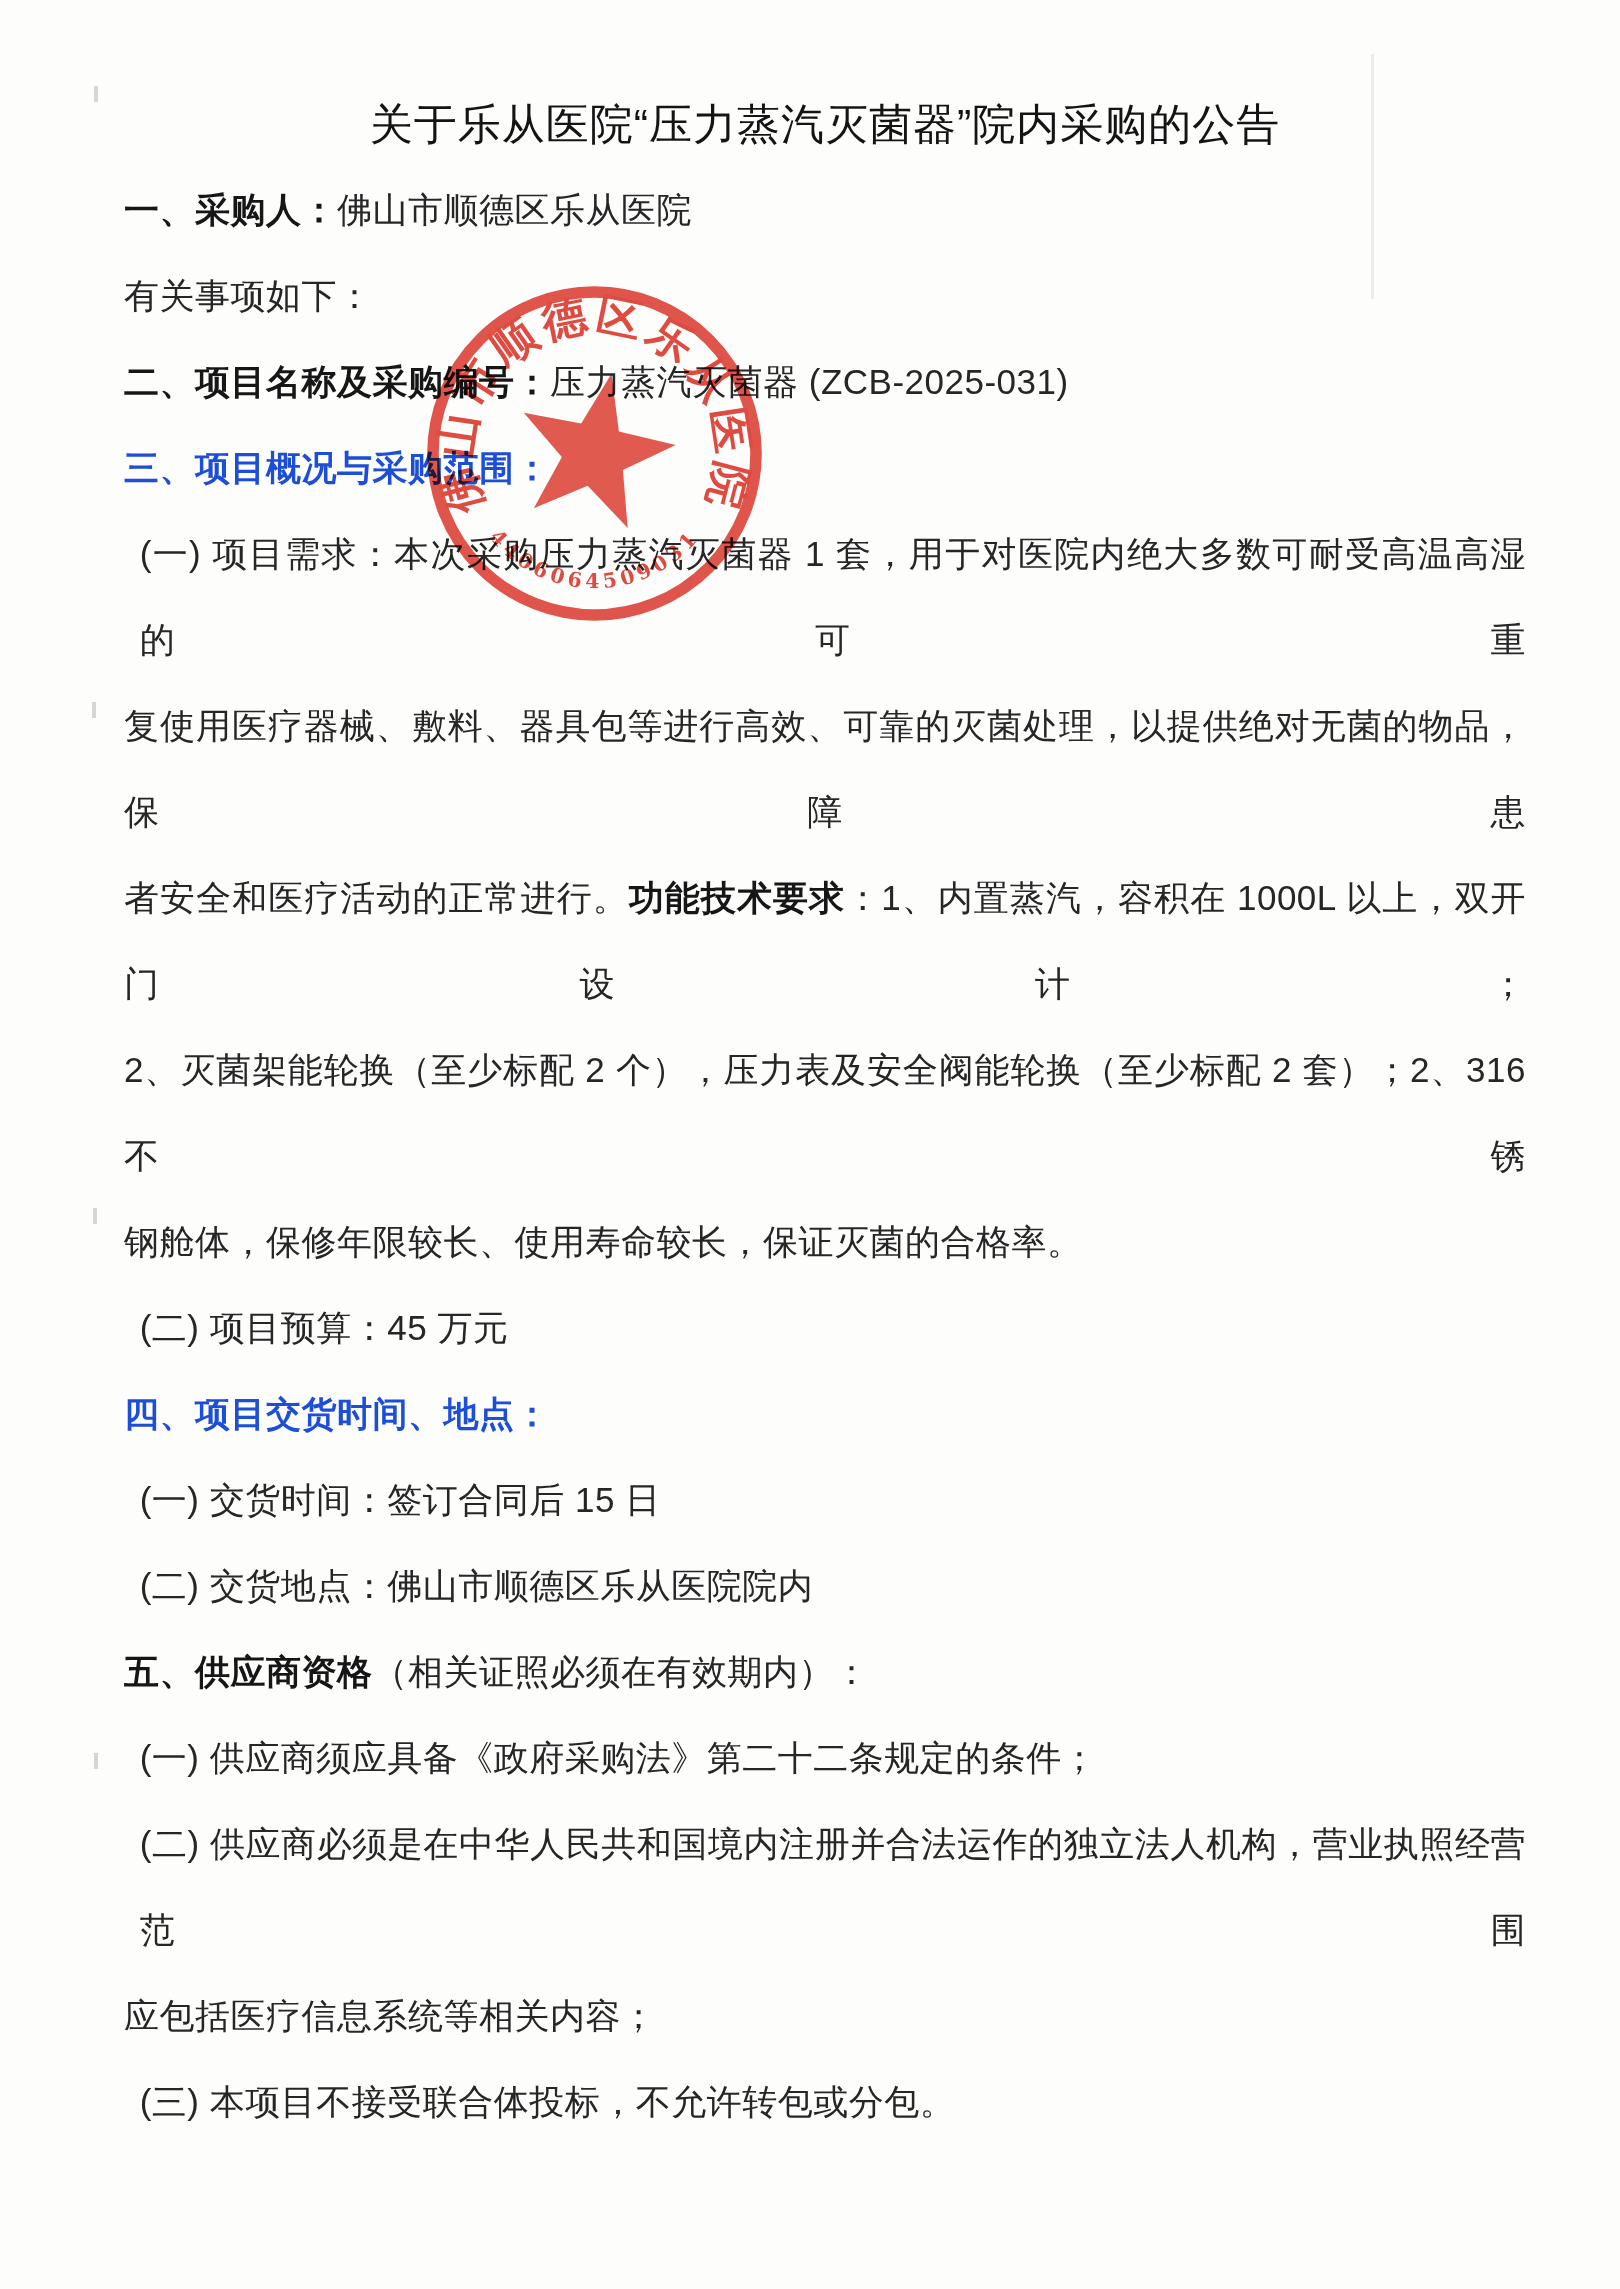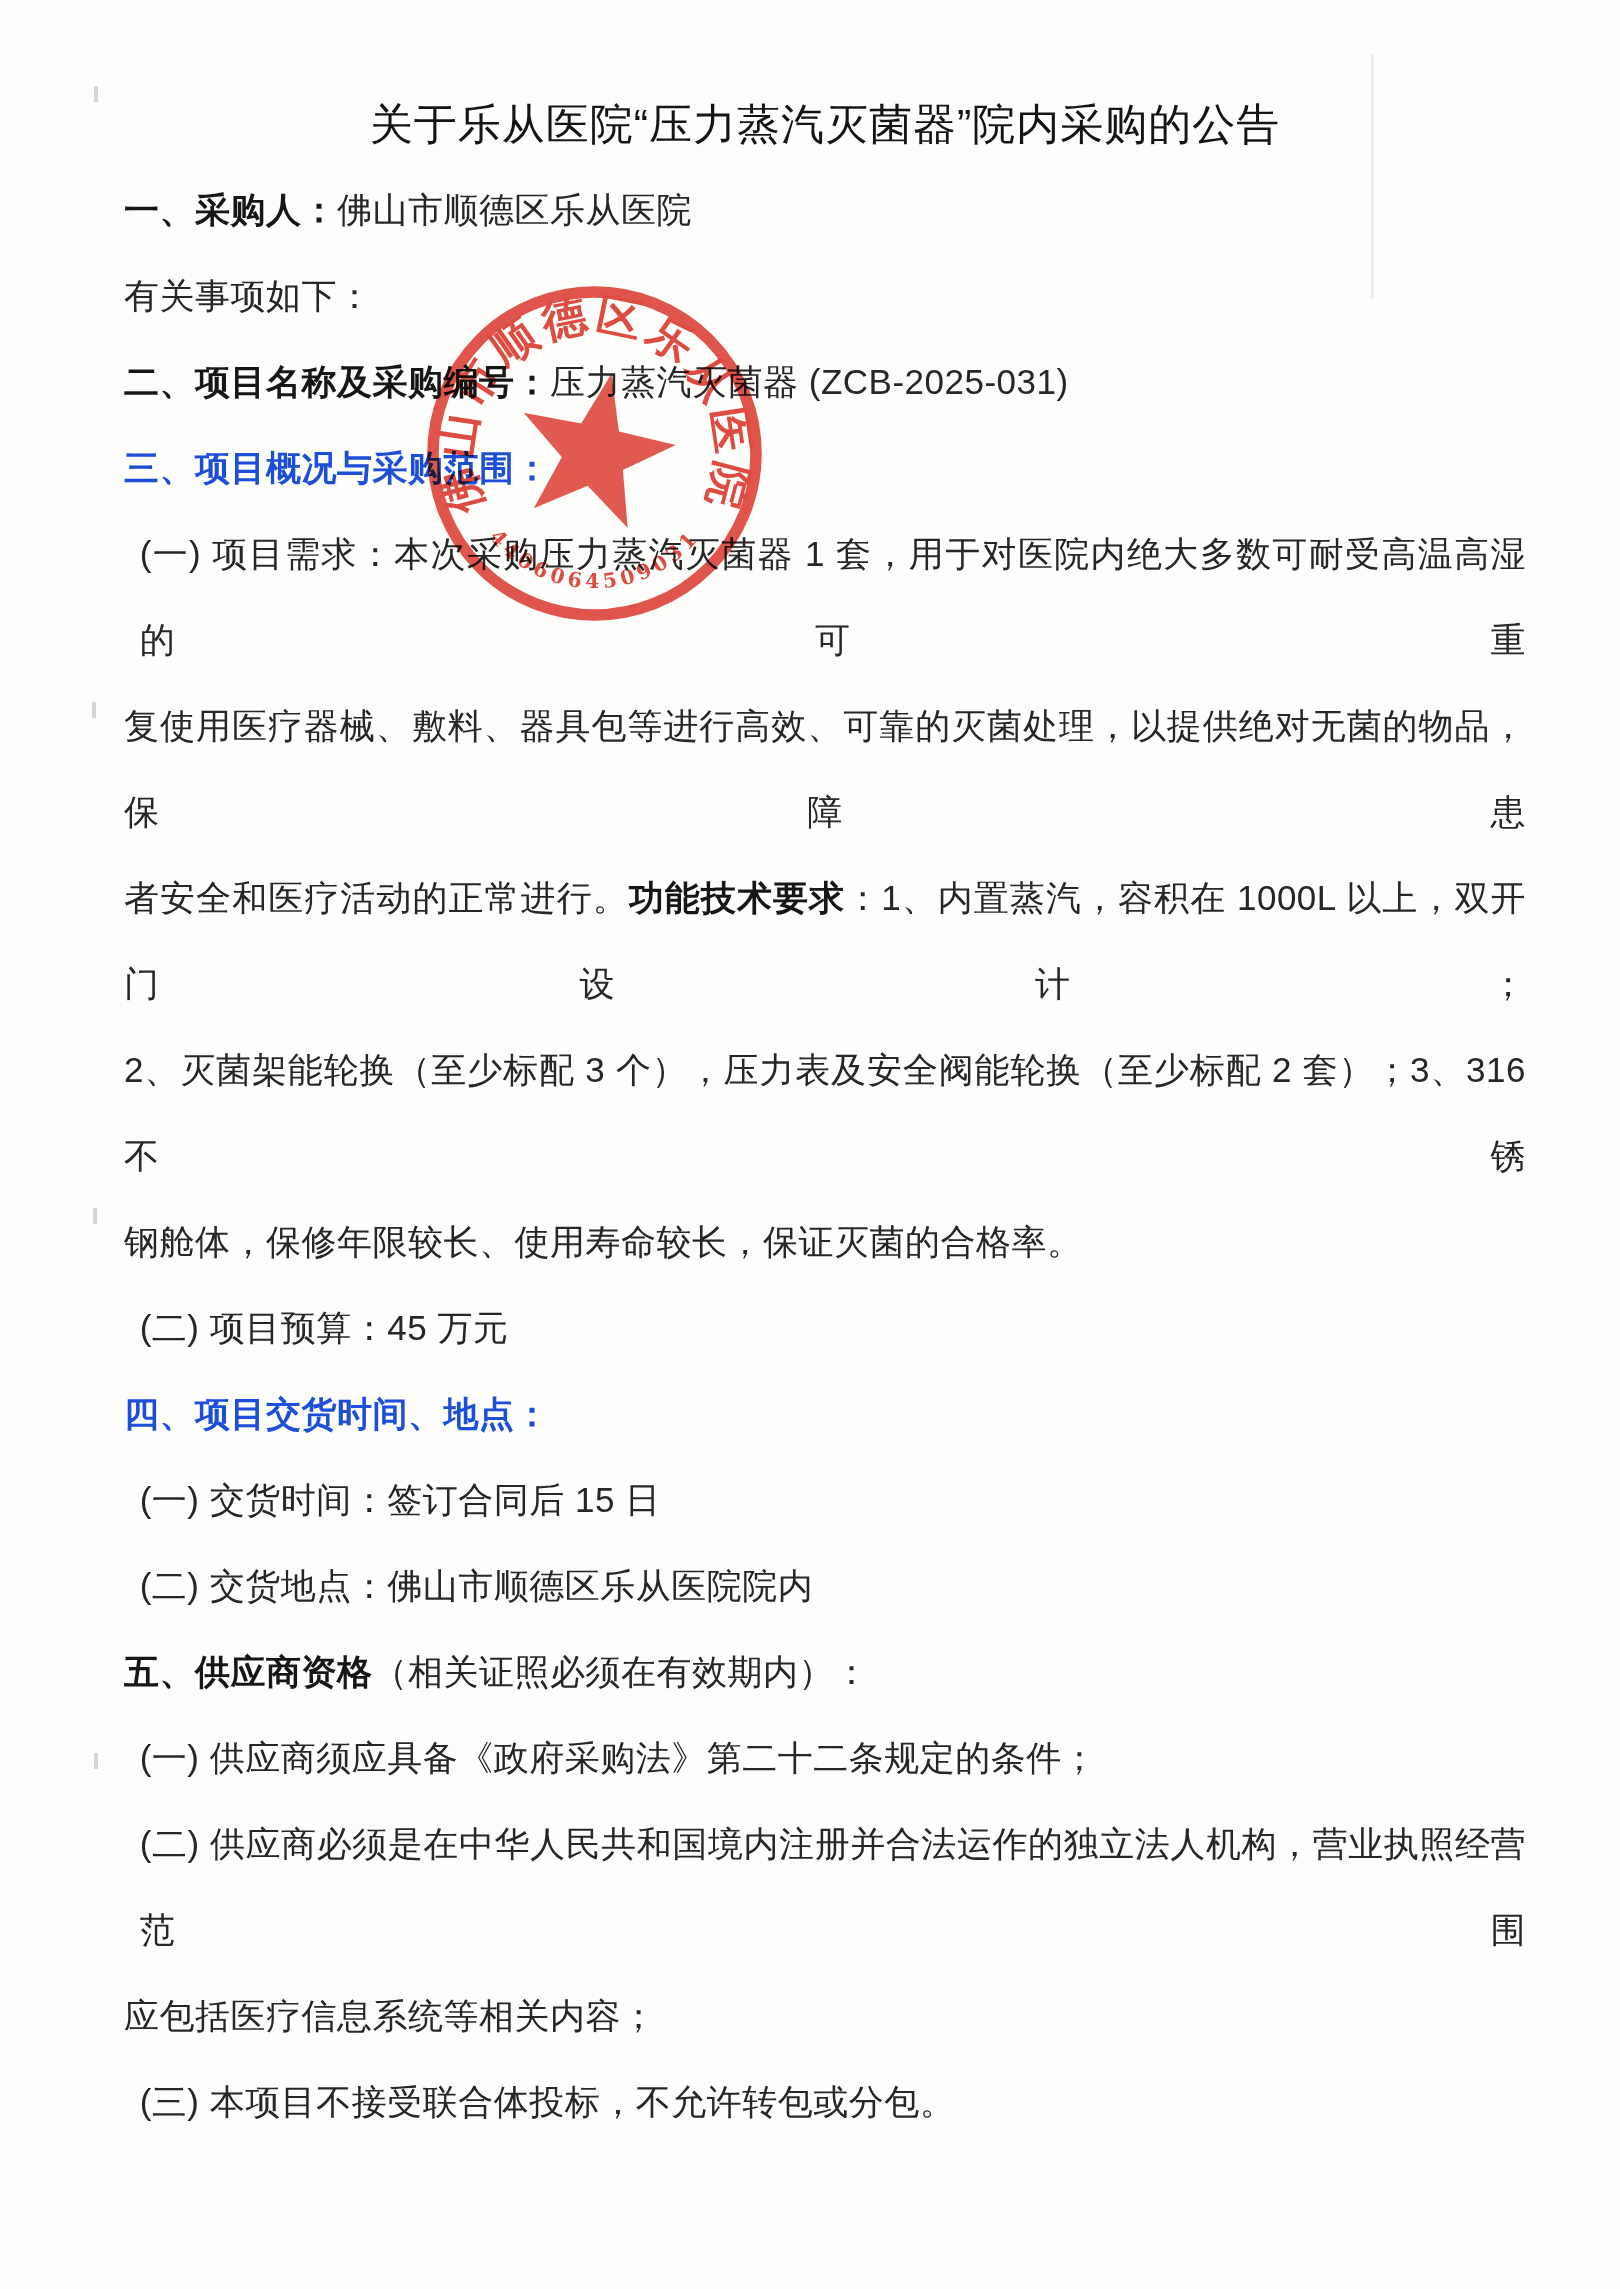--- a/index.html
+++ b/index.html
@@ -86,21 +86,21 @@
     <div class="line jfull ind1">
       <span>(一) 项目需求：本次采购压力蒸汽灭菌器 1 套，用于对医院内绝大多数可耐受高温高湿的可重</span>
     </div>
     <div class="line jfull">
       <span>复使用医疗器械、敷料、器具包等进行高效、可靠的灭菌处理，以提供绝对无菌的物品，保障患</span>
     </div>
     <div class="line jfull">
       <span>者安全和医疗活动的正常进行。</span><span class="b">功能技术要求</span><span>：1、内置蒸汽，容积在 1000L 以上，双开门设计；</span>
     </div>
     <div class="line jfull">
-      <span>2、灭菌架能轮换（至少标配 3 个），压力表及安全阀能轮换（至少标配 2 套）；3、316 不锈</span>
+      <span>2、灭菌架能轮换（至少标配 2 个），压力表及安全阀能轮换（至少标配 2 套）；2、316 不锈</span>
     </div>
     <div class="line">
       <span>钢舱体，保修年限较长、使用寿命较长，保证灭菌的合格率。</span>
     </div>
 
     <div class="line ind1">
       <span>(二) 项目预算：45 万元</span>
     </div>
 
     <div class="line heading">

